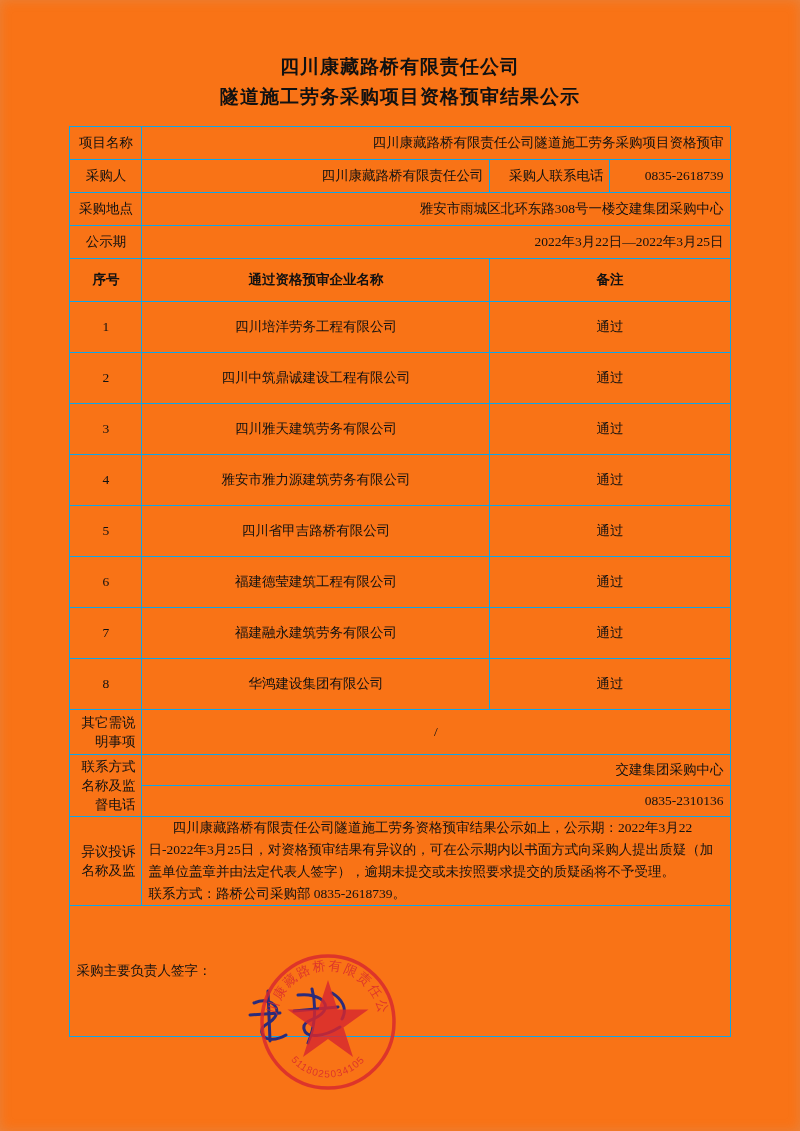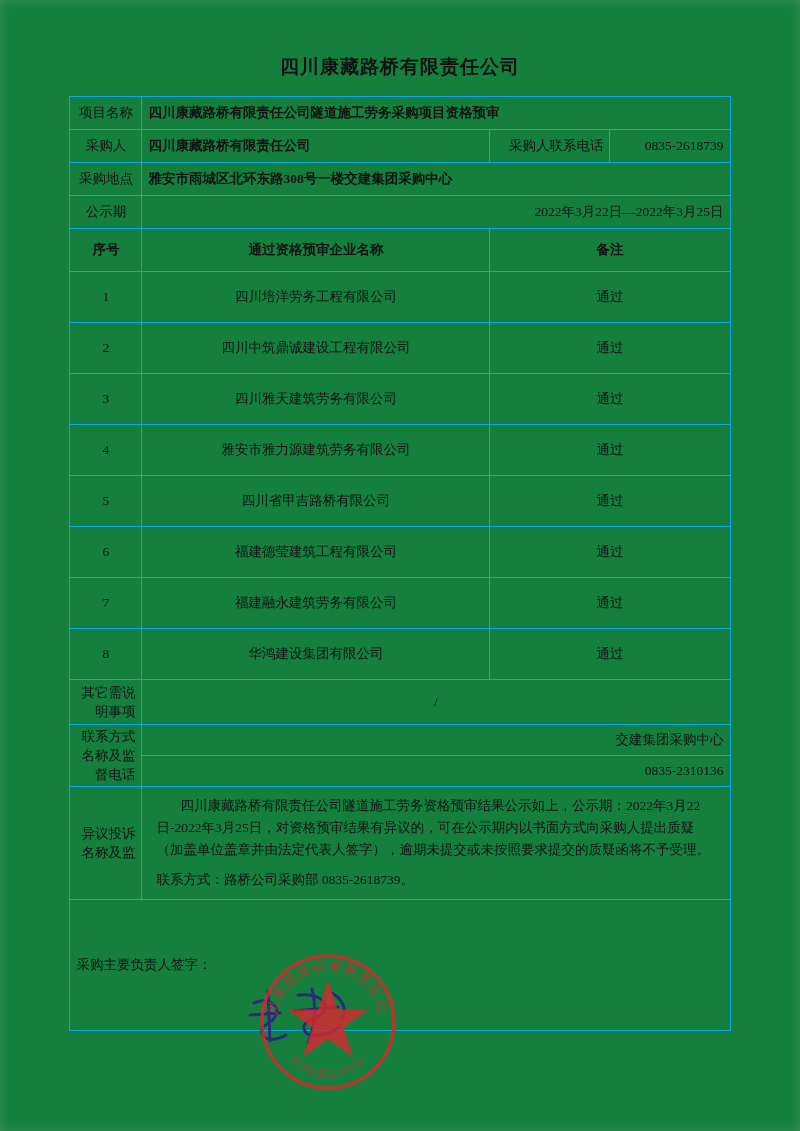--- a/index.html
+++ b/index.html
@@ -13,21 +13,21 @@
     font-family: "Liberation Serif", "DejaVu Serif", serif;
     color: #111;
     position: relative;
     overflow: hidden;
   }
   .page {
     position: absolute;
     left: 0; top: 0;
     width: 800px;
     height: 1131px;
-    background: #15803d;
+    background: #f97316;
   }
   .title-block {
     text-align: center;
     padding-top: 52px;
   }
   .title-line1 {
     font-size: 19px;
     font-weight: bold;
     letter-spacing: 1px;
     line-height: 30px;
@@ -54,23 +54,22 @@
     text-align: center;
     width: 72px;
     white-space: nowrap;
   }
   .lbl-multi {
     text-align: right;
     width: 72px;
     line-height: 19px;
   }
   .val {
-    text-align: left;
+    text-align: right;
     padding-left: 8px;
-    font-weight: bold;
   }
   .val-center {
     text-align: right;
   }
   .row-h-2 td { height: 32px; }
   .hdr td {
     text-align: center;
     font-weight: bold;
     height: 42px;
     font-size: 14px;
@@ -80,21 +79,21 @@
     height: 50px;
     text-align: center;
     font-size: 14px;
   }
   .notice {
     text-align: left;
     line-height: 22px;
     font-size: 13px;
     padding: 6px 8px 8px 8px;
   }
-  .notice p { margin: 8px; text-indent: 0; }
+  .notice p { margin: 0; text-indent: 0; }
   .notice p.ind { text-indent: 24px; }
   .sign-row td {
     height: 130px;
     vertical-align: middle;
   }
   .sign-label {
     font-size: 13.5px;
     padding-left: 20px;
   }
   .slash {
@@ -125,20 +124,21 @@
     pointer-events: none;
   }
 </style>
 </head>
 <body>
 
 <div class="page">
 
   <div class="title-block">
     <div class="title-line1">四川康藏路桥有限责任公司</div>
+    <div class="title-line2">隧道施工劳务采购项目资格预审结果公示</div>
   </div>
 
   <table class="main">
     <colgroup>
       <col style="width:72px">
       <col style="width:348px">
       <col style="width:120px">
       <col style="width:120px">
     </colgroup>
     <tbody>

